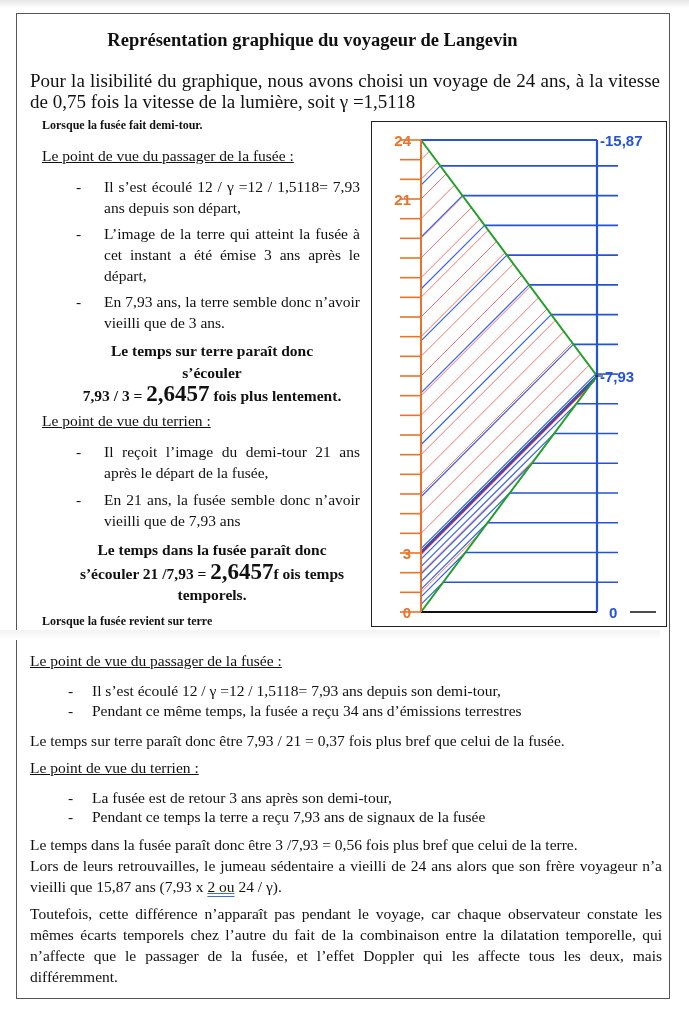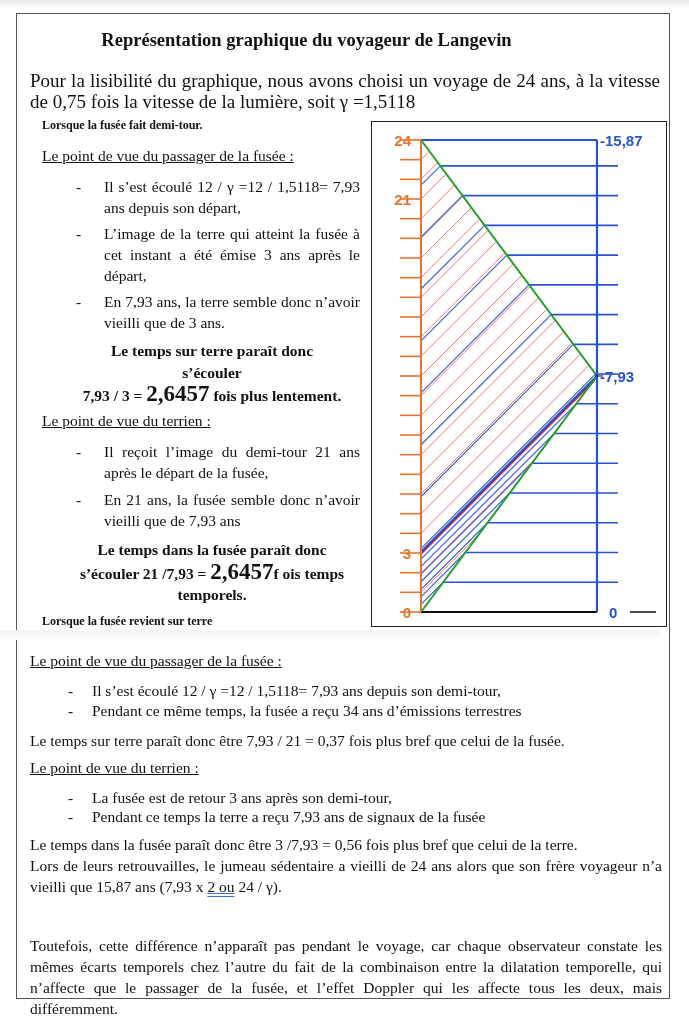--- a/index.html
+++ b/index.html
@@ -6,21 +6,21 @@
   body {
     width:689px; height:1024px; background:#ffffff; position:relative; overflow:hidden;
     font-family:"Liberation Serif", "DejaVu Serif", serif; color:#111;
   }
   .topshade { position:absolute; left:0; top:0; width:689px; height:8px; background:linear-gradient(#e6e6e6,#ffffff); }
   .page-frame {
     position:absolute; left:16px; top:13px; width:654px; height:986px;
     border:1px solid #555; box-sizing:border-box;
   }
   .title {
-    position:absolute; left:2px; top:30px; width:609px; text-align:center;
+    position:absolute; left:8px; top:30px; width:609px; text-align:center;
     font-weight:bold; font-size:18.5px;
   }
   .intro {
     position:absolute; left:30px; top:70px; width:630px; font-size:19px; line-height:21px;
     text-align:justify;
   }
   .h-bold { font-weight:bold; position:absolute; font-size:12px; }
   .ul { text-decoration:underline; position:absolute; font-size:15.5px; }
   .bullet { position:absolute; font-size:15.5px; line-height:21px; text-align:justify; }
   .bullet .dash { position:absolute; left:-28px; top:0; }
@@ -105,21 +105,21 @@
 <div class="bullet" style="left:92px; top:806px; width:570px;">
   <span class="dash" style="left:-24px">-</span>
   <span>Pendant ce temps la terre a reçu 7,93 ans de signaux de la fusée</span>
 </div>
 
 <div class="para" style="top:834px;">
   <div>Le temps dans la fusée paraît donc être 3 /7,93 = 0,56 fois plus bref que celui de la terre.</div>
   <div><span>Lors de leurs retrouvailles, le jumeau sédentaire a vieilli de 24 ans alors que son frère voyageur n’a vieilli que 15,87 ans (7,93 x </span><span class="spell">2  ou</span><span>  24 / γ).</span></div>
 </div>
 
-<div class="para" style="top:903px;margin-top:32px;">Toutefois, cette différence n’apparaît pas pendant le voyage, car chaque observateur constate les mêmes écarts temporels chez l’autre du fait de la combinaison entre la dilatation temporelle, qui n’affecte que le passager de la fusée, et l’effet Doppler qui les affecte tous les deux, mais différemment.</div>
+<div class="para" style="top:903px;">Toutefois, cette différence n’apparaît pas pendant le voyage, car chaque observateur constate les mêmes écarts temporels chez l’autre du fait de la combinaison entre la dilatation temporelle, qui n’affecte que le passager de la fusée, et l’effet Doppler qui les affecte tous les deux, mais différemment.</div>
 
 <div class="chart-frame"></div>
 <svg class="diagram" id="diagram" width="689" height="1024">
     <line x1="421" y1="612" x2="421" y2="612" stroke="#f05a5a" stroke-width="1" stroke-opacity="0.85"></line>
     <line x1="421" y1="592.3333333333334" x2="478.68888888888875" y2="534.6444444444446" stroke="#f05a5a" stroke-width="1" stroke-opacity="0.85"></line>
     <line x1="421" y1="572.6666666666666" x2="536.3777777777779" y2="457.2888888888887" stroke="#f05a5a" stroke-width="1" stroke-opacity="0.85"></line>
     <line x1="421" y1="553" x2="594.0666666666666" y2="379.93333333333334" stroke="#e81d1d" stroke-width="3" stroke-opacity="1"></line>
     <line x1="421" y1="533.3333333333334" x2="589.0258899676376" y2="365.3074433656958" stroke="#f05a5a" stroke-width="1" stroke-opacity="0.85"></line>
     <line x1="421" y1="513.6666666666666" x2="580.6245954692556" y2="354.042071197411" stroke="#f05a5a" stroke-width="1" stroke-opacity="0.85"></line>
     <line x1="421" y1="494" x2="572.2233009708738" y2="342.77669902912623" stroke="#f05a5a" stroke-width="1" stroke-opacity="0.85"></line>

